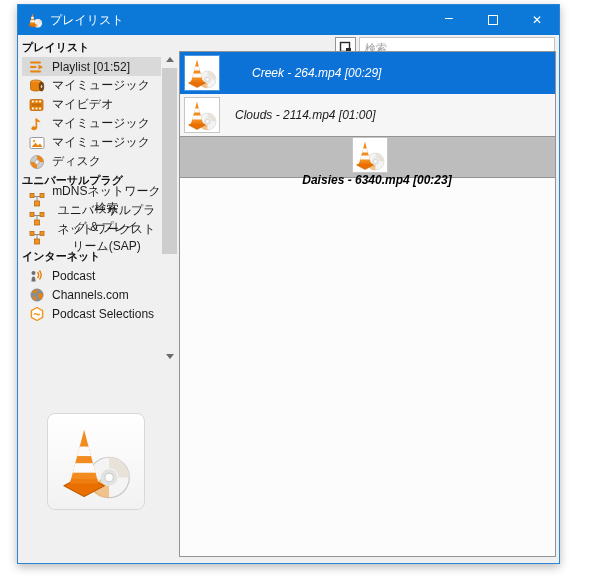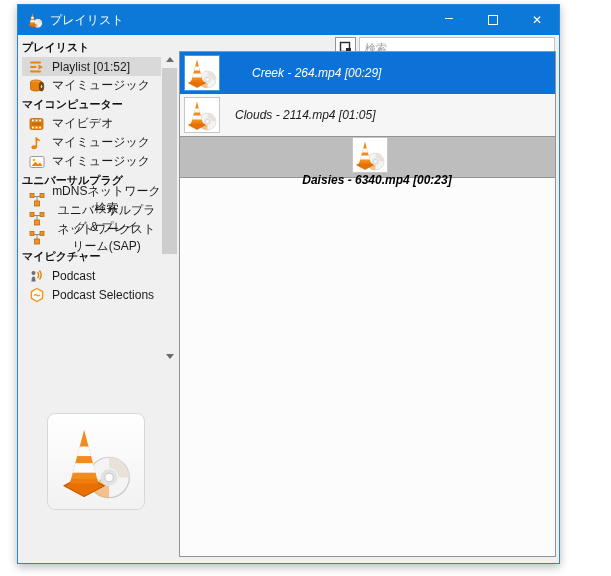--- a/index.html
+++ b/index.html
@@ -139,21 +139,20 @@
       <div class="tree-item">
         <svg class="ticon" viewBox="0 0 16 16">
           <ellipse cx="7" cy="4" rx="5.5" ry="2" fill="#f29a2e" stroke="#b96a10" stroke-width="0.8"></ellipse>
           <path d="M1.5 4 L1.5 11 A5.5 2 0 0 0 12.5 11 L12.5 4" fill="#e8830c" stroke="#b96a10" stroke-width="0.8"></path>
           <ellipse cx="12.5" cy="8.5" rx="2.2" ry="4.5" fill="#7a4a12" stroke="#5d3407" stroke-width="0.8"></ellipse>
           <ellipse cx="12.5" cy="8.5" rx="0.8" ry="1.6" fill="#e9dcc8"></ellipse>
         </svg>
         <span>マイミュージック</span>
       </div>
 
-      <div class="tree-header">マイコンピューター</div>
 
       <div class="tree-item">
         <svg class="ticon" viewBox="0 0 16 16">
           <rect x="1" y="2.5" width="13" height="11" rx="1.5" fill="#e8830c" stroke="#b96a10" stroke-width="0.8"></rect>
           <rect x="3" y="3.6" width="1.8" height="1.8" fill="#fff"></rect>
             <rect x="6.6" y="3.6" width="1.8" height="1.8" fill="#fff"></rect>
             <rect x="10.2" y="3.6" width="1.8" height="1.8" fill="#fff"></rect>
           <rect x="3" y="10.6" width="1.8" height="1.8" fill="#fff"></rect>
             <rect x="6.6" y="10.6" width="1.8" height="1.8" fill="#fff"></rect>
             <rect x="10.2" y="10.6" width="1.8" height="1.8" fill="#fff"></rect>
@@ -174,20 +173,29 @@
       <div class="tree-item">
         <svg class="ticon" viewBox="0 0 16 16">
           <rect x="1" y="2.5" width="14" height="11" rx="1.5" fill="#fdfdfd" stroke="#9a9a9a" stroke-width="1"></rect>
           <circle cx="5" cy="6" r="1.3" fill="#f0a33a"></circle>
           <path d="M2.5 12 L6.5 7.8 L9 10.4 L11 8.6 L13.5 12 Z" fill="#e8830c"></path>
         </svg>
         <span>マイミュージック</span>
       </div>
 
 
+      <div class="tree-item">
+        <svg class="ticon" viewBox="0 0 16 16">
+          <circle cx="8" cy="8" r="6.5" fill="#cccccc" stroke="#9c9c9c" stroke-width="0.8"></circle>
+          <path d="M8 1.5 A6.5 6.5 0 0 1 14.5 8 L10.5 8 A2.5 2.5 0 0 0 8 5.5 Z" fill="#ef8618"></path>
+          <path d="M1.5 8 A6.5 6.5 0 0 0 8 14.5 L8 10.5 A2.5 2.5 0 0 1 5.5 8 Z" fill="#ef8618"></path>
+          <circle cx="8" cy="8" r="2.2" fill="#f6f6f6" stroke="#9c9c9c" stroke-width="0.7"></circle>
+        </svg>
+        <span>ディスク</span>
+      </div>
 
       <div class="tree-header">ユニバーサルプラグ</div>
 
       <div class="tree-item">
         <svg class="ticon" viewBox="0 0 16 16">
           <path d="M3 4.5 H13 M8 4.5 V9" stroke="#8a8a8a" stroke-width="1" fill="none"></path>
           <rect x="1" y="1.5" width="4" height="4" fill="#f0941f" stroke="#b96a10" stroke-width="0.8"></rect>
           <rect x="11" y="1.5" width="4" height="4" fill="#f0941f" stroke="#b96a10" stroke-width="0.8"></rect>
           <rect x="5.5" y="9" width="5" height="5" fill="#f0941f" stroke="#b96a10" stroke-width="0.8"></rect>
         </svg>
@@ -207,32 +215,41 @@
       <div class="tree-item">
         <svg class="ticon" viewBox="0 0 16 16">
           <path d="M3 4.5 H13 M8 4.5 V9" stroke="#8a8a8a" stroke-width="1" fill="none"></path>
           <rect x="1" y="1.5" width="4" height="4" fill="#f0941f" stroke="#b96a10" stroke-width="0.8"></rect>
           <rect x="11" y="1.5" width="4" height="4" fill="#f0941f" stroke="#b96a10" stroke-width="0.8"></rect>
           <rect x="5.5" y="9" width="5" height="5" fill="#f0941f" stroke="#b96a10" stroke-width="0.8"></rect>
         </svg>
         <span>ネットワークストリーム(SAP)</span>
       </div>
 
-      <div class="tree-header">マイピクチャー</div>
+      <div class="tree-header">インターネット</div>
 
       <div class="tree-item">
         <svg class="ticon" viewBox="0 0 16 16">
           <circle cx="4.5" cy="5" r="2" fill="#6e6e6e"></circle>
           <path d="M2.5 13.5 Q2.5 8.5 4.5 8.5 Q6.5 8.5 6.5 13.5 Z" fill="#6e6e6e"></path>
           <path d="M8.5 4 A5 5 0 0 1 8.5 10" stroke="#e8830c" stroke-width="1.4" fill="none"></path>
           <path d="M10.5 2.5 A7.5 7.5 0 0 1 10.5 11.5" stroke="#e8830c" stroke-width="1.4" fill="none"></path>
         </svg>
         <span>Podcast</span>
       </div>
 
+      <div class="tree-item">
+        <svg class="ticon" viewBox="0 0 16 16">
+          <circle cx="8" cy="8" r="6.5" fill="#8d8d8d"></circle>
+          <path d="M3 5 Q5 2.5 8 3 Q9 4.5 7 5.5 Q4.5 6.5 3 5 Z" fill="#e8830c"></path>
+          <path d="M9.5 6.5 Q13 5.5 14 8 Q13.5 11 11 12.5 Q9 11 9.5 6.5 Z" fill="#e8830c"></path>
+          <path d="M4 9.5 Q6 9 7 10.5 Q7 13 5.5 13.5 Q3.5 12 4 9.5 Z" fill="#e8830c"></path>
+        </svg>
+        <span>Channels.com</span>
+      </div>
 
       <div class="tree-item">
         <svg class="ticon" viewBox="0 0 16 16">
           <path d="M8 1.5 L13.6 4.7 L13.6 11.3 L8 14.5 L2.4 11.3 L2.4 4.7 Z" fill="#fffdf8" stroke="#f0941f" stroke-width="1.4" stroke-linejoin="round"></path>
           <path d="M5 8.6 Q6.5 6.8 8 8.2 Q9.5 9.6 11 7.8" stroke="#f0941f" stroke-width="1.3" fill="none"></path>
         </svg>
         <span>Podcast Selections</span>
       </div>
 
     </div>
@@ -264,21 +281,21 @@
       </div>
       <span class="row-title">Creek - 264.mp4 [00:29]</span>
     </div>
 
     <div class="row normal">
       <div class="thumb">
         <svg width="32" height="32" viewBox="0 0 64 64">
             <use href="#vlc-cone"></use>
           </svg>
       </div>
-      <span class="row-title">Clouds - 2114.mp4 [01:05]</span>
+      <span class="row-title">Clouds - 2114.mp4 [01:00]</span>
     </div>
 
     <div class="row current">
       <div class="thumb">
         <svg width="32" height="32" viewBox="0 0 64 64">
             <use href="#vlc-cone"></use>
           </svg>
       </div>
       <span class="row-title">Daisies - 6340.mp4 [00:23]</span>
     </div>

